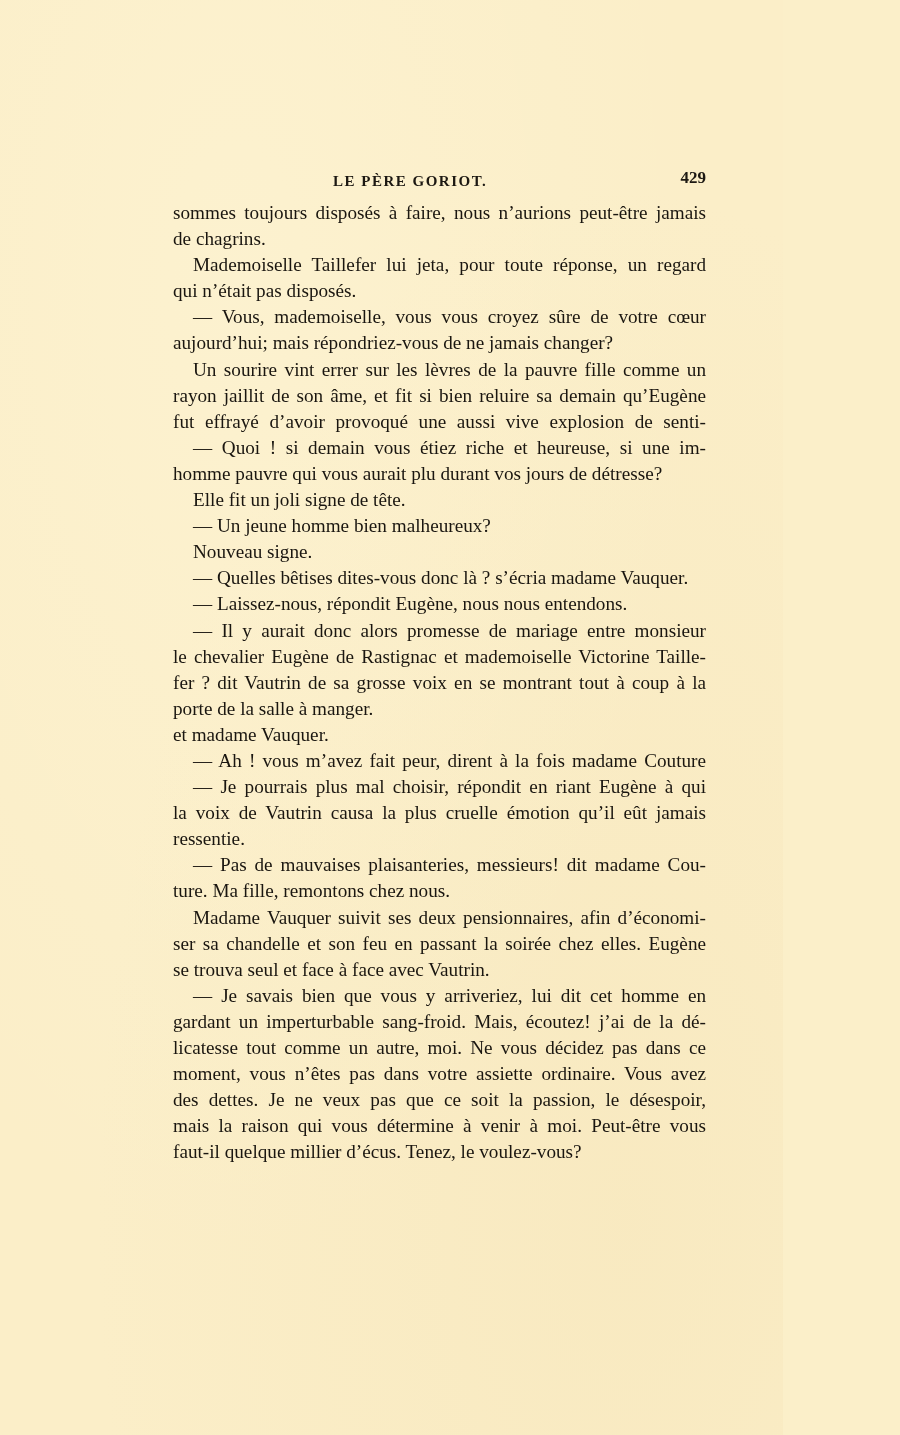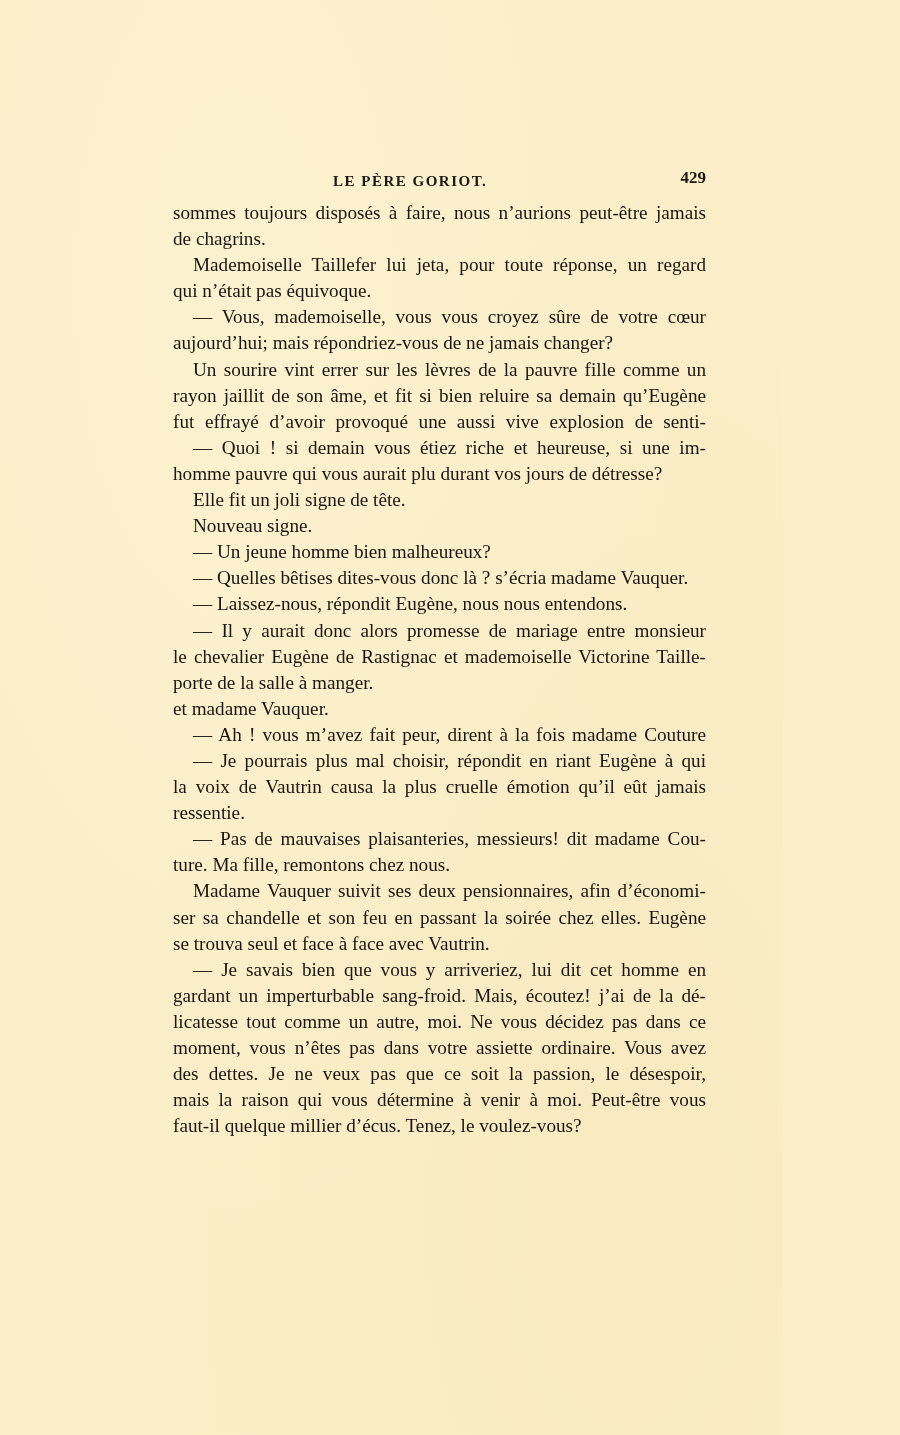--- a/index.html
+++ b/index.html
@@ -83,53 +83,54 @@
     <span class="page-number">429</span>
   </div>
 
   <div class="text-block" id="text-block">
       <div>
         <span class="line">sommes toujours disposés à faire, nous n’aurions peut-être jamais</span>
         <span class="line last">de chagrins.</span>
       </div>
       <div>
         <span class="line indent">Mademoiselle Taillefer lui jeta, pour toute réponse, un regard</span>
-        <span class="line last">qui n’était pas équivoque.</span>
+        <span class="line last">qui n’était pas disposés.</span>
       </div>
       <div>
         <span class="line indent">— Vous, mademoiselle, vous vous croyez sûre de votre cœur</span>
         <span class="line last">aujourd’hui; mais répondriez-vous de ne jamais changer?</span>
       </div>
       <div>
         <span class="line indent">Un sourire vint errer sur les lèvres de la pauvre fille comme un</span>
         <span class="line">rayon jaillit de son âme, et fit si bien reluire sa demain qu’Eugène</span>
         <span class="line">fut effrayé d’avoir provoqué une aussi vive explosion de senti-</span>
       </div>
       <div>
         <span class="line indent">— Quoi ! si demain vous étiez riche et heureuse, si une im-</span>
         <span class="line last">homme pauvre qui vous aurait plu durant vos jours de détresse?</span>
       </div>
       <div>
         <span class="line indent last">Elle fit un joli signe de tête.</span>
       </div>
       <div>
-        <span class="line indent last">Nouveau signe.</span>
+        <span class="line indent last">— Un jeune homme bien malheureux?</span>
       </div>
       <div>
-        <span class="line indent last">— Un jeune homme bien malheureux?</span>
+        <span class="line indent last">Nouveau signe.</span>
       </div>
       <div>
         <span class="line indent last">— Quelles bêtises dites-vous donc là ? s’écria madame Vauquer.</span>
       </div>
       <div>
         <span class="line indent last">— Laissez-nous, répondit Eugène, nous nous entendons.</span>
       </div>
       <div>
         <span class="line indent">— Il y aurait donc alors promesse de mariage entre monsieur</span>
         <span class="line">le chevalier Eugène de Rastignac et mademoiselle Victorine Taille-</span>
+        <span class="line">fer ? dit Vautrin de sa grosse voix en se montrant tout à coup à la</span>
         <span class="line last">porte de la salle à manger.</span>
       </div>
       <div>
         <span class="line last">et madame Vauquer.</span>
         <span class="line indent">— Ah ! vous m’avez fait peur, dirent à la fois madame Couture</span>
       </div>
       <div>
         <span class="line indent">— Je pourrais plus mal choisir, répondit en riant Eugène à qui</span>
         <span class="line">la voix de Vautrin causa la plus cruelle émotion qu’il eût jamais</span>
         <span class="line last">ressentie.</span>

